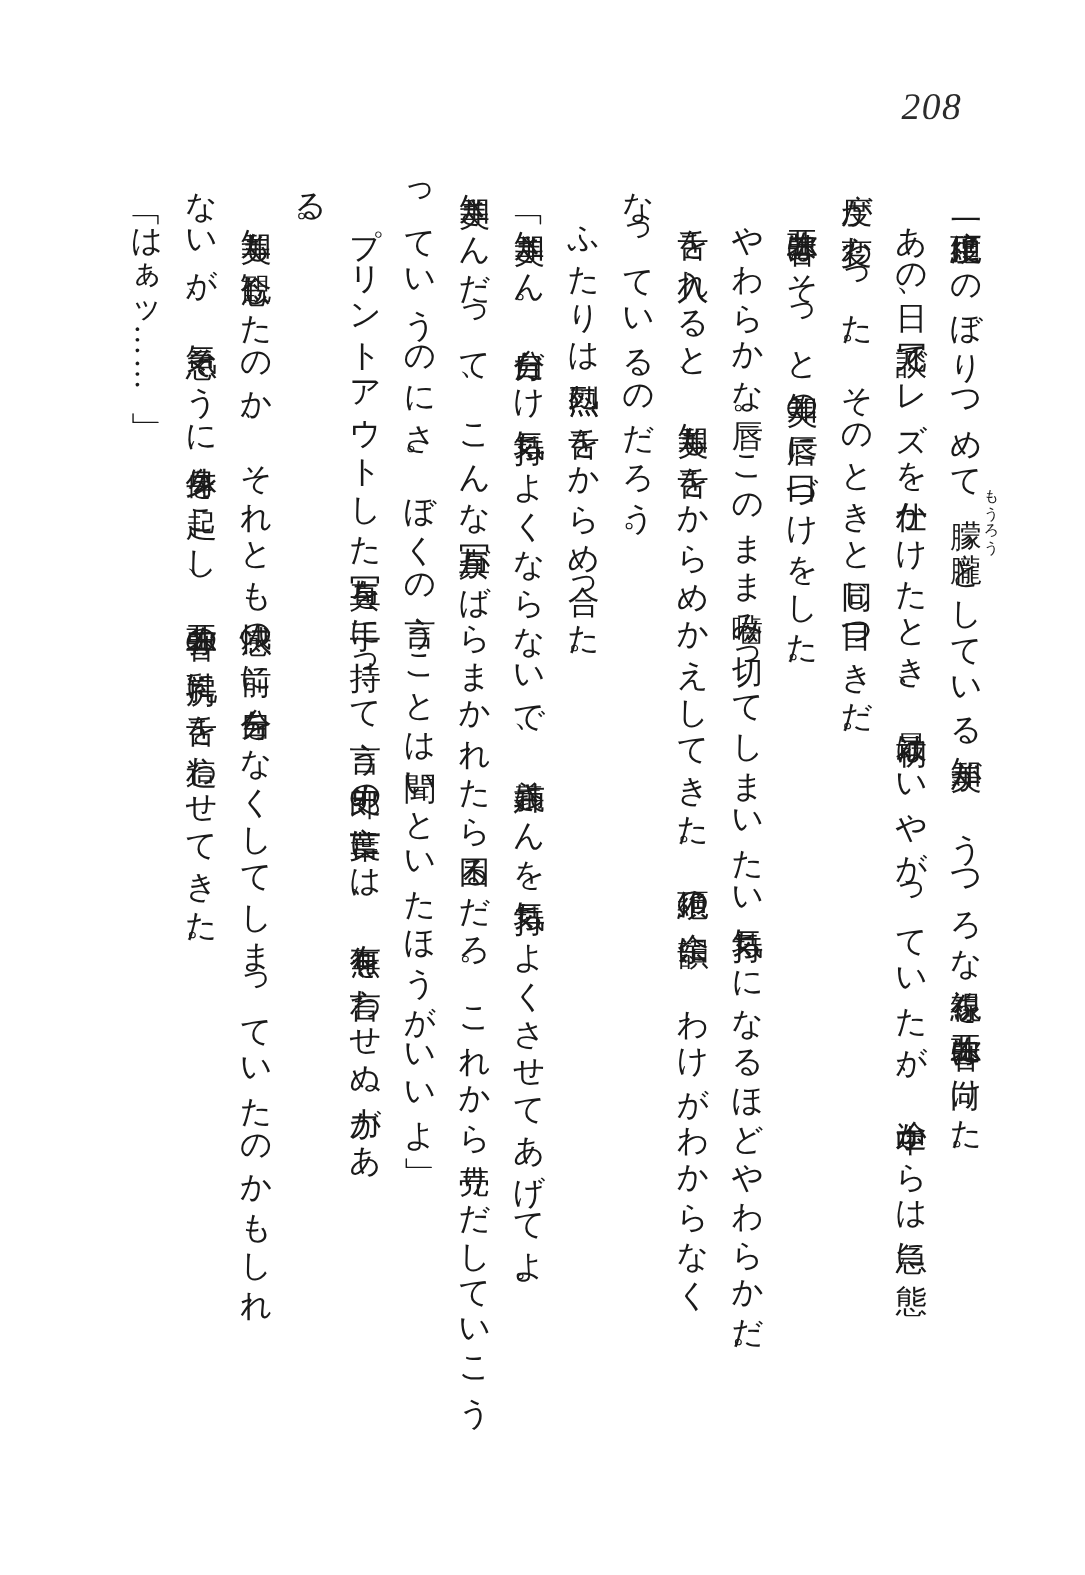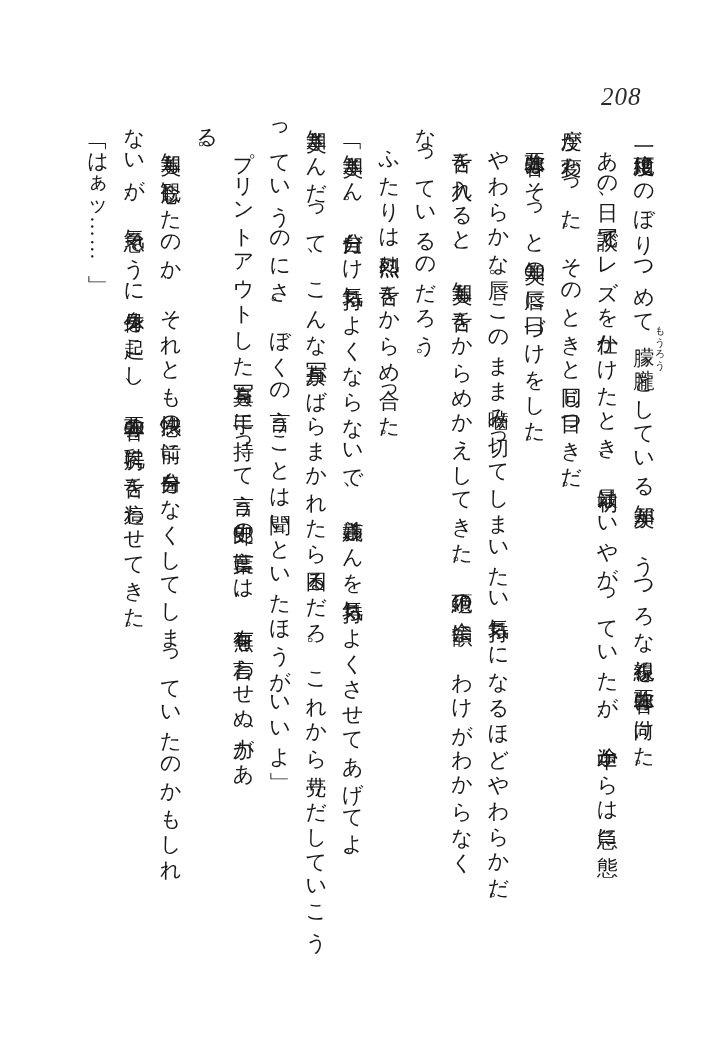--- a/index.html
+++ b/index.html
@@ -17,21 +17,20 @@
     color: #1a1a1a;
   }
   .page-number {
     position: absolute;
     top: 58px;
     left: 601px;
     font-size: 25px;
     font-style: italic;
     letter-spacing: 1px;
     color: #2b2b2b;
-    margin-top: 25px;
   }
   .text-area {
     position: absolute;
     top: 113px;
     right: 58px;
     width: 585px;
     height: 890px;
     writing-mode: vertical-rl;
     font-size: 21px;
     letter-spacing: 1.8px;

